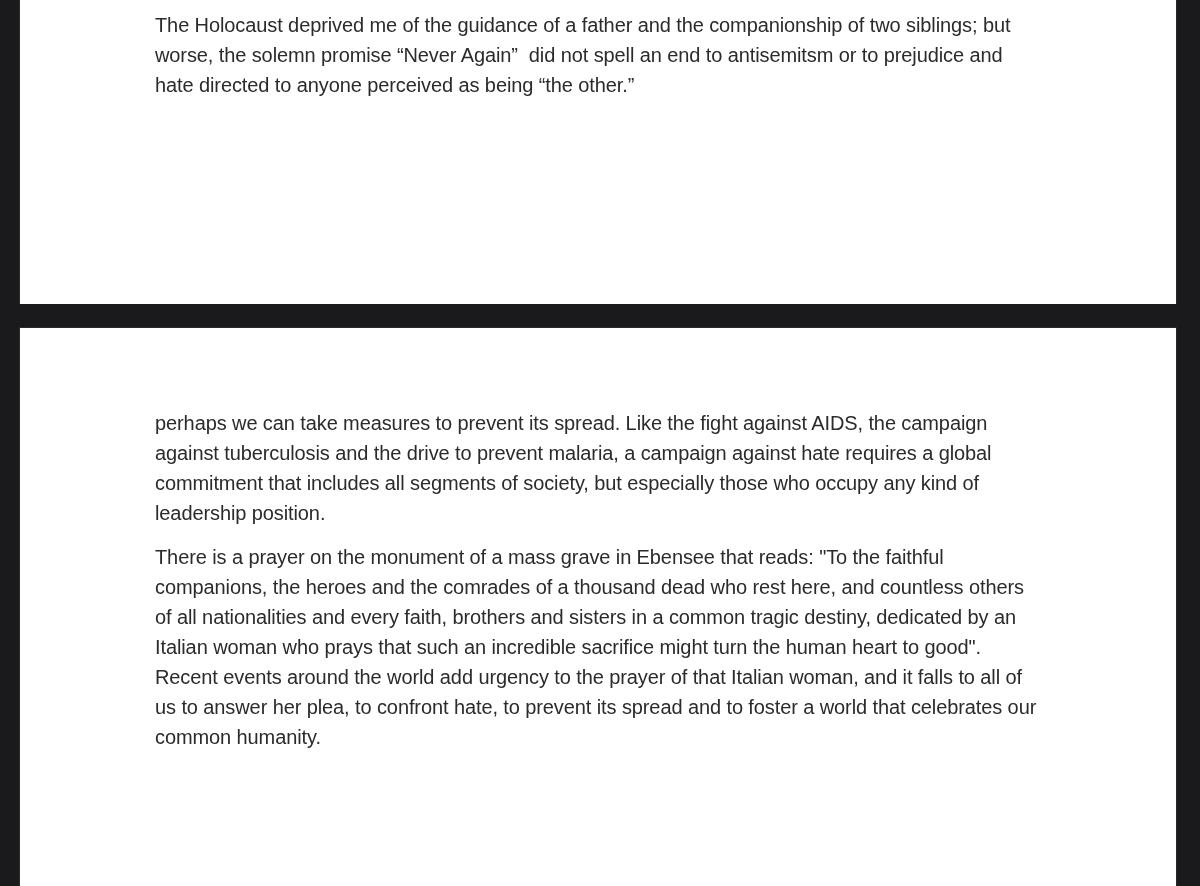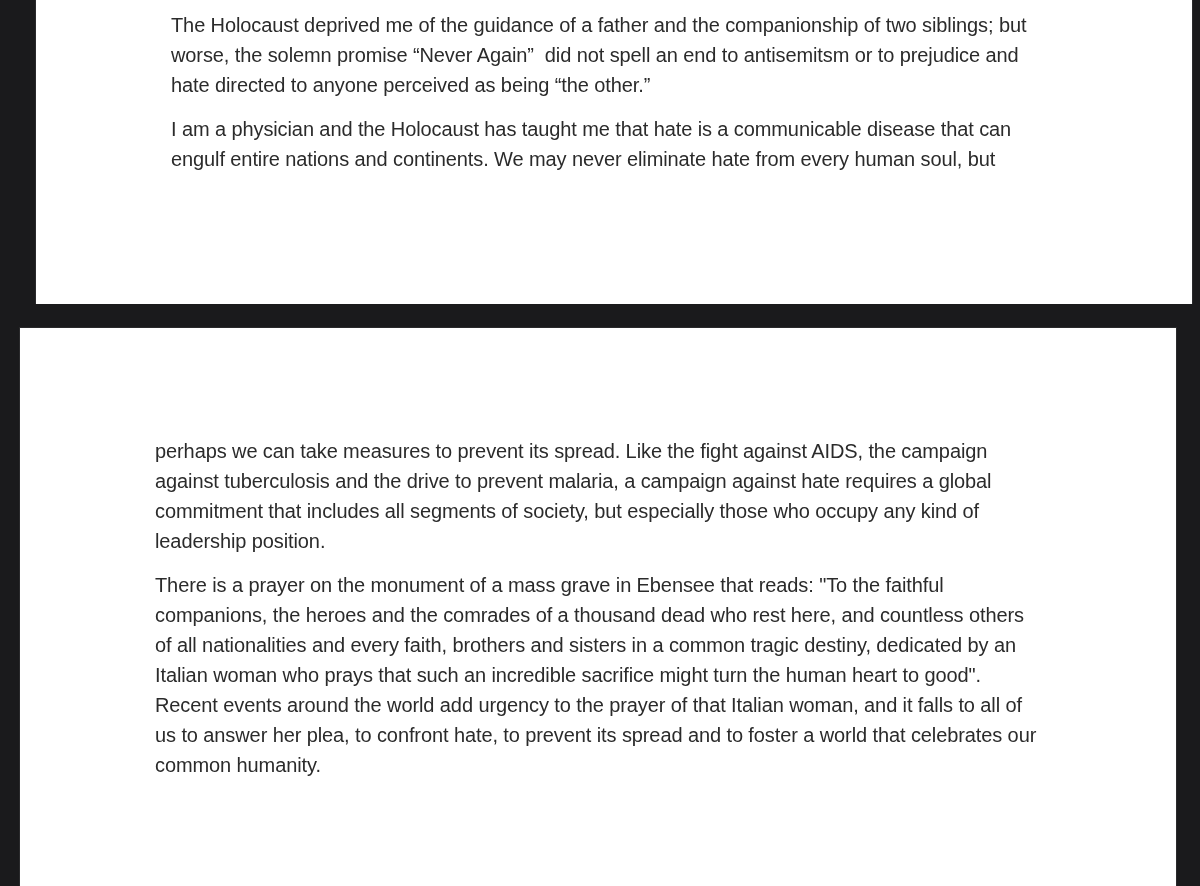--- a/index.html
+++ b/index.html
@@ -20,26 +20,25 @@
     width: 1156px;
     background: #ffffff;
     box-sizing: border-box;
     overflow: hidden;
     box-shadow: 0 0 0 1px rgba(255,255,255,0.07);
   }
   .page--top {
     top: 0;
     height: 304px;
     padding: 10px 135px 0 135px;
-    margin-left: 16px;
   }
   .page--bottom {
     top: 328px;
     height: 558px;
-    padding: 108px 135px 0 135px;
+    padding: 80px 135px 0 135px;
   }
   .page-gap {
     position: absolute;
     top: 304px;
     left: 0;
     width: 1200px;
     height: 24px;
     background: #1a1a1c;
   }
   .doc-paragraph {
@@ -52,21 +51,20 @@
     letter-spacing: -0.1px;
   }
 </style>
 </head>
 <body>
 
 <div class="viewport">
 
   <div class="page page--top">
     <p class="doc-paragraph">The Holocaust deprived me of the guidance of a father and the companionship of two siblings; but worse, the solemn promise “Never Again”  did not spell an end to antisemitsm or to prejudice and hate directed to anyone perceived as being “the other.”</p>
-    <p class="doc-paragraph">I am a physician and the Holocaust has taught me that hate is a communicable disease that can engulf entire nations and continents. We may never eliminate hate from every human soul, but</p>
   </div>
 
   <div class="page-gap"></div>
 
   <div class="page page--bottom">
     <p class="doc-paragraph">perhaps we can take measures to prevent its spread. Like the fight against AIDS, the campaign against tuberculosis and the drive to prevent malaria, a campaign against hate requires a global commitment that includes all segments of society, but especially those who occupy any kind of leadership position.</p>
     <p class="doc-paragraph">There is a prayer on the monument of a mass grave in Ebensee that reads: "To the faithful companions, the heroes and the comrades of a thousand dead who rest here, and countless others of all nationalities and every faith, brothers and sisters in a common tragic destiny, dedicated by an Italian woman who prays that such an incredible sacrifice might turn the human heart to good".  Recent events around the world add urgency to the prayer of that Italian woman, and it falls to all of us to answer her plea, to confront hate, to prevent its spread and to foster a world that celebrates our common humanity.</p>
   </div>
 
 </div>

